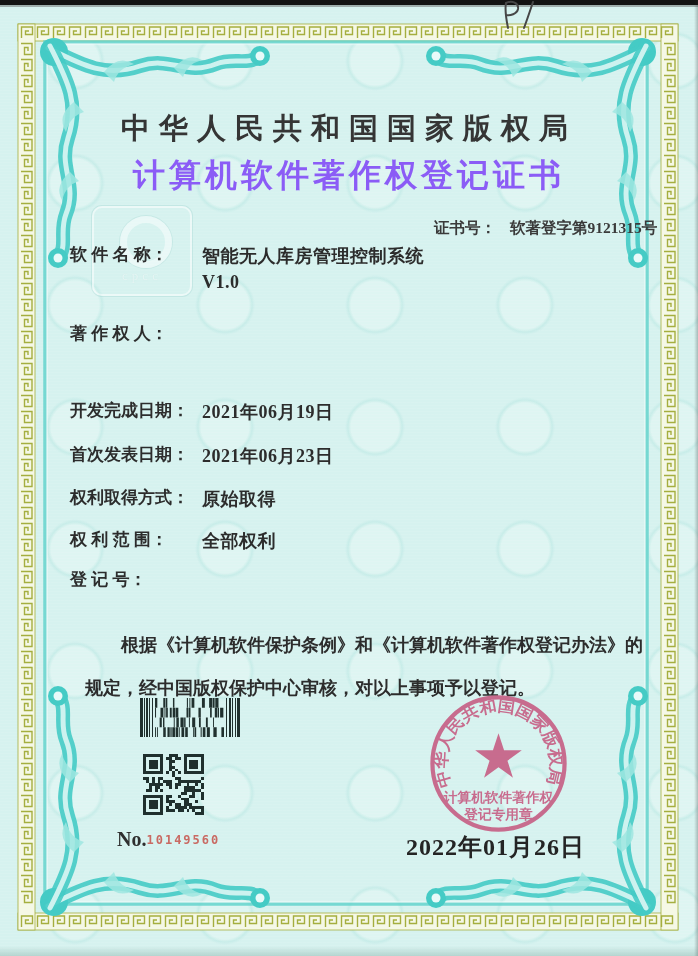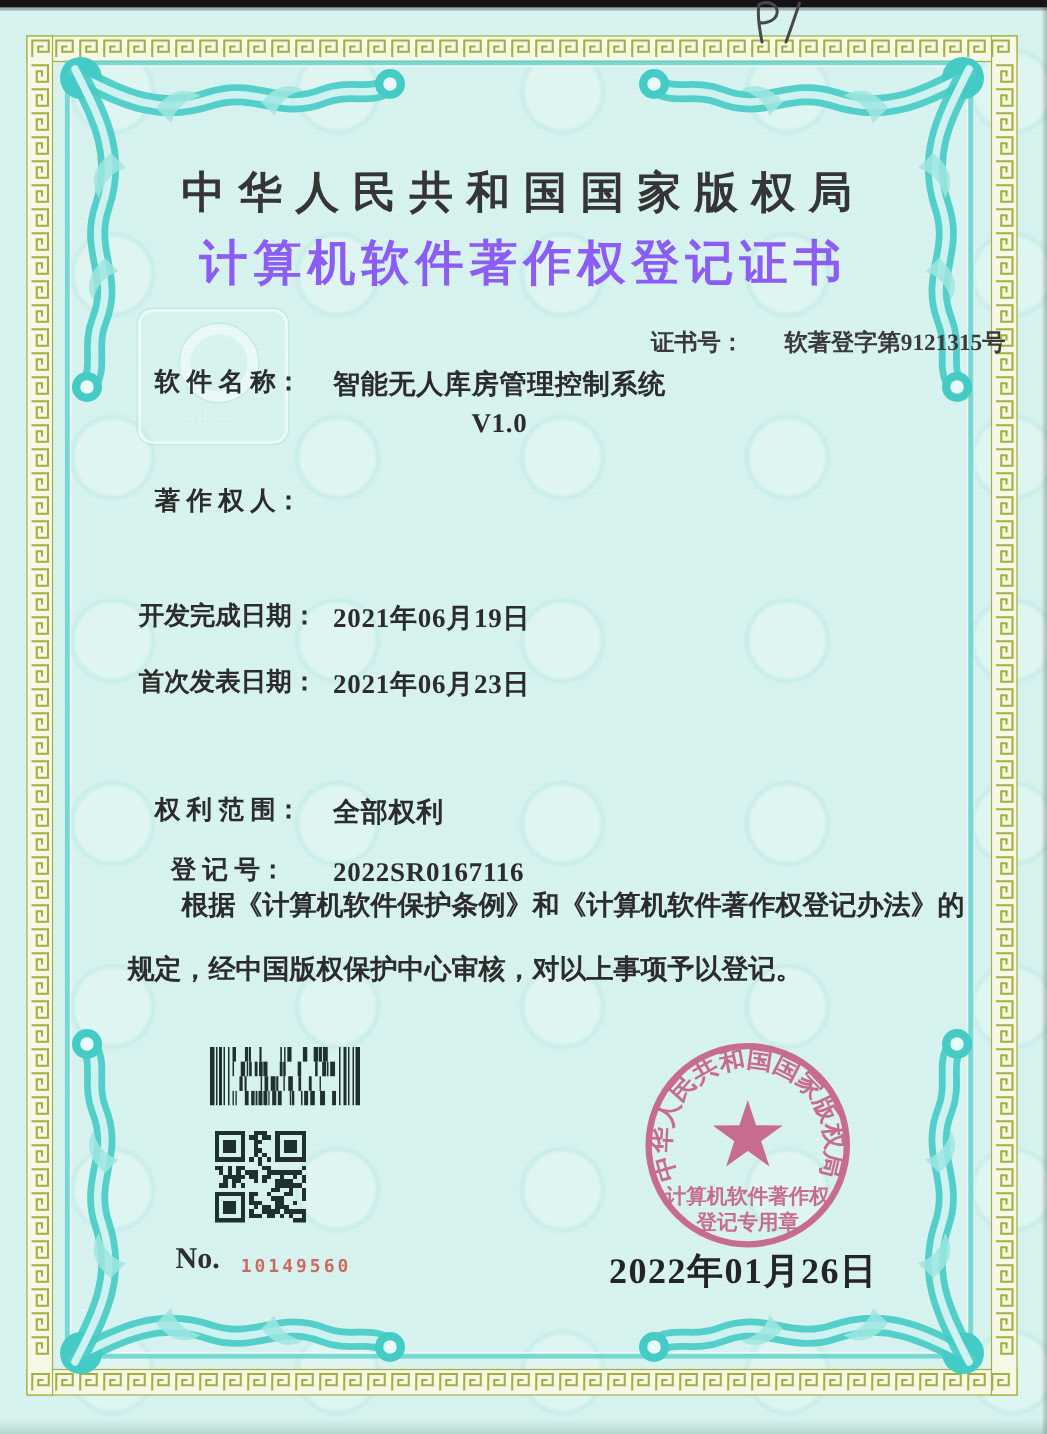--- a/index.html
+++ b/index.html
@@ -20,38 +20,38 @@
   .content{position:absolute;inset:0;z-index:3;}
   .authority{
     position:absolute;top:109px;left:0;right:0;text-align:center;
     font-size:29px;font-weight:bold;letter-spacing:9px;color:#353535;white-space:nowrap;
   }
   .cert-title{
     position:absolute;top:154px;left:0;right:0;text-align:center;
     font-size:32px;font-weight:bold;letter-spacing:4px;color:#8b5cf6;white-space:nowrap;
   }
   .certno{
-    position:absolute;top:218px;left:434px;display:flex;gap:27px;
+    position:absolute;top:218px;left:434px;display:flex;gap:14px;
     font-size:15.5px;font-weight:bold;color:#3a3a3a;white-space:nowrap;
   }
   .row{
-    position:absolute;left:90px;display:flex;align-items:flex-start;
-    font-size:17px;font-weight:bold;color:#2c2c2c;white-space:nowrap;text-align:center;
+    position:absolute;left:70px;display:flex;align-items:flex-start;
+    font-size:17px;font-weight:bold;color:#2c2c2c;white-space:nowrap;
   }
   .row .label{width:124px;flex:none;}
   .row .value{margin-left:8px;font-size:18px;letter-spacing:.5px;line-height:26px;}
   .statement{
-    position:absolute;left:85px;top:582px;width:558px;
+    position:absolute;left:85px;top:624px;width:558px;
     font-size:18px;font-weight:bold;line-height:43px;color:#2c2c2c;
     text-align:justify;text-indent:2em;
   }
   .barcode{position:absolute;left:140px;top:698px;width:100px;height:39px;}
   .qrcode{position:absolute;left:143px;top:754px;width:61px;height:61px;}
   .no-line{
-    position:absolute;left:117px;top:828px;display:flex;align-items:flex-end;gap:14px;
+    position:absolute;left:117px;top:828px;display:flex;align-items:center;
     font-size:20px;font-weight:bold;color:#2f2f2f;
   }
   .no-number{
     font-family:"DejaVu Sans Mono",monospace;font-size:12px;font-weight:bold;
     color:#c96a63;letter-spacing:2px;
   }
   .seal{position:absolute;left:423px;top:688px;width:151px;height:151px;color:#c65a81;opacity:.88;z-index:5;}
   .seal text{font-family:"Liberation Serif","DejaVu Serif",serif;font-weight:bold;}
   .issue-date{
     position:absolute;left:406px;top:831px;font-size:24px;font-weight:bold;
@@ -402,29 +402,32 @@
   <div class="row" style="top:399px">
     <span class="label">开发完成日期：</span>
     <span class="value">2021年06月19日</span>
   </div>
 
   <div class="row" style="top:443px">
     <span class="label">首次发表日期：</span>
     <span class="value">2021年06月23日</span>
   </div>
 
+  <div class="row" style="top:486px">
+    <span class="label">权利取得方式：</span>
+    <span class="value">原始取得</span>
+  </div>
 
   <div class="row" style="top:528px">
     <span class="label">权 利 范 围：</span>
     <span class="value">全部权利</span>
   </div>
 
   <div class="row" style="top:568px">
     <span class="label">登  记  号：</span>
-    <span class="value">2022SR0167116</span>
   </div>
 
   <div class="statement">根据《计算机软件保护条例》和《计算机软件著作权登记办法》的规定，经中国版权保护中心审核，对以上事项予以登记。</div>
 
   <svg class="barcode" id="barcode-svg" viewBox="0 0 100 39">
       <rect x="0" y="0" width="3" height="39" fill="#20302e"></rect>
       <rect x="4" y="0" width="1" height="39" fill="#20302e"></rect>
       <rect x="6" y="0" width="2" height="39" fill="#20302e"></rect>
       <rect x="9" y="0" width="1" height="39" fill="#20302e"></rect>
       <rect x="12" y="0" width="1" height="39" fill="#20302e"></rect>

